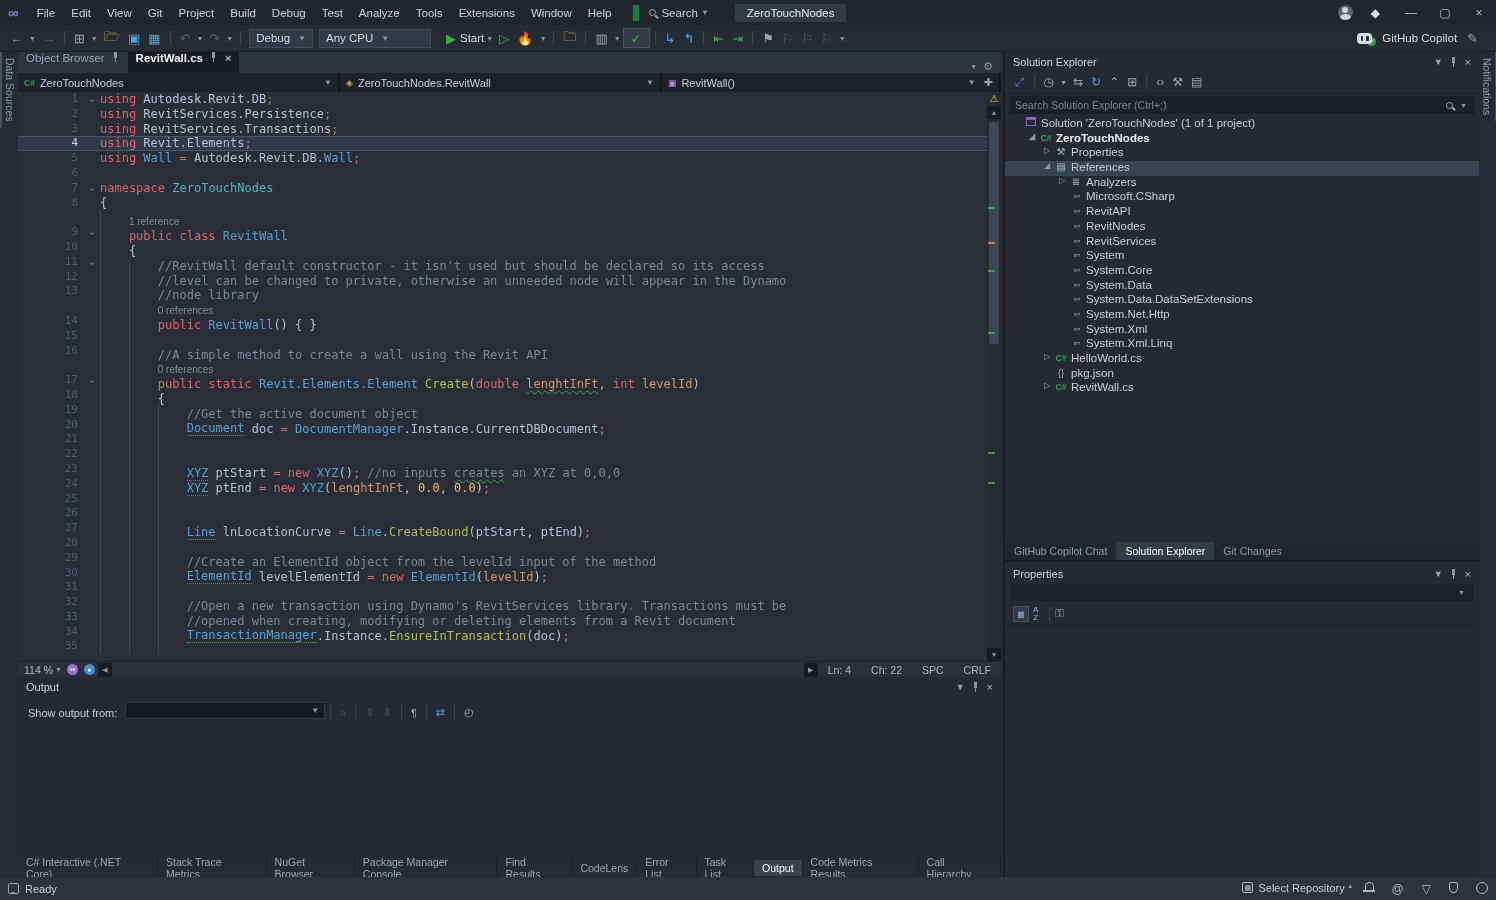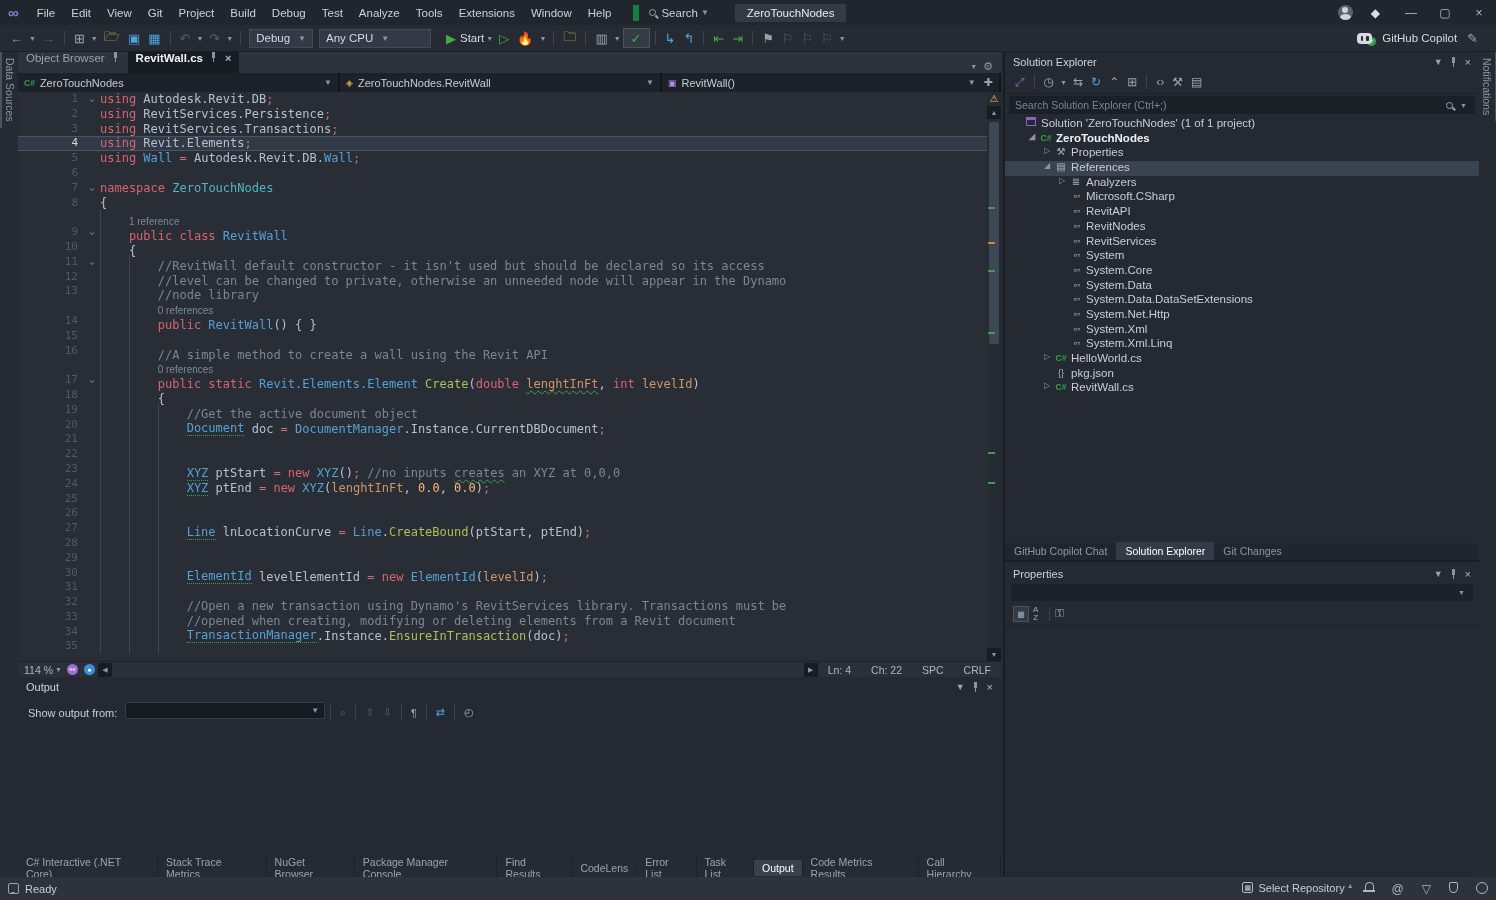--- a/index.html
+++ b/index.html
@@ -292,21 +292,21 @@
         <div class="crow"><span class="gut">19</span><span class="fold"></span><span class="ctext"><span class="ind"></span><span class="ind"></span><span class="ind"></span><span class="s-c">//Get the active document object</span></span></div>
         <div class="crow"><span class="gut">20</span><span class="fold"></span><span class="ctext"><span class="ind"></span><span class="ind"></span><span class="ind"></span><span class="s-td">Document</span><span class="s-i"> doc</span><span class="s-o"> = </span><span class="s-t">DocumentManager</span><span class="s-i">.Instance.CurrentDBDocument</span><span class="s-o">;</span></span></div>
         <div class="crow"><span class="gut">21</span><span class="fold"></span><span class="ctext"><span class="ind"></span><span class="ind"></span><span class="ind"></span></span></div>
         <div class="crow"><span class="gut">22</span><span class="fold"></span><span class="ctext"><span class="ind"></span><span class="ind"></span><span class="ind"></span></span></div>
         <div class="crow"><span class="gut">23</span><span class="fold"></span><span class="ctext"><span class="ind"></span><span class="ind"></span><span class="ind"></span><span class="s-td">XYZ</span><span class="s-i"> ptStart</span><span class="s-o"> = </span><span class="s-k">new</span><span class="s-t"> XYZ</span><span class="s-i">()</span><span class="s-o">;</span><span class="s-c"> //no inputs </span><span class="s-cw">creates</span><span class="s-c"> an XYZ at 0,0,0</span></span></div>
         <div class="crow"><span class="gut">24</span><span class="fold"></span><span class="ctext"><span class="ind"></span><span class="ind"></span><span class="ind"></span><span class="s-td">XYZ</span><span class="s-i"> ptEnd</span><span class="s-o"> = </span><span class="s-k">new</span><span class="s-t"> XYZ</span><span class="s-i">(</span><span class="s-p">lenghtInFt</span><span class="s-i">, </span><span class="s-num">0.0</span><span class="s-i">, </span><span class="s-num">0.0</span><span class="s-i">)</span><span class="s-o">;</span></span></div>
         <div class="crow"><span class="gut">25</span><span class="fold"></span><span class="ctext"><span class="ind"></span><span class="ind"></span><span class="ind"></span></span></div>
         <div class="crow"><span class="gut">26</span><span class="fold"></span><span class="ctext"><span class="ind"></span><span class="ind"></span><span class="ind"></span></span></div>
         <div class="crow"><span class="gut">27</span><span class="fold"></span><span class="ctext"><span class="ind"></span><span class="ind"></span><span class="ind"></span><span class="s-td">Line</span><span class="s-i"> lnLocationCurve</span><span class="s-o"> = </span><span class="s-t">Line</span><span class="s-i">.</span><span class="s-m">CreateBound</span><span class="s-i">(ptStart, ptEnd)</span><span class="s-o">;</span></span></div>
         <div class="crow"><span class="gut">28</span><span class="fold"></span><span class="ctext"><span class="ind"></span><span class="ind"></span><span class="ind"></span></span></div>
-        <div class="crow"><span class="gut">29</span><span class="fold"></span><span class="ctext"><span class="ind"></span><span class="ind"></span><span class="ind"></span></span></div>
+        <div class="crow"><span class="gut">29</span><span class="fold"></span><span class="ctext"><span class="ind"></span><span class="ind"></span><span class="ind"></span><span class="s-c">//Create an ElementId object from the levelId input of the method</span></span></div>
         <div class="crow"><span class="gut">30</span><span class="fold"></span><span class="ctext"><span class="ind"></span><span class="ind"></span><span class="ind"></span><span class="s-td">ElementId</span><span class="s-i"> levelElementId</span><span class="s-o"> = </span><span class="s-k">new</span><span class="s-t"> ElementId</span><span class="s-i">(</span><span class="s-p">levelId</span><span class="s-i">)</span><span class="s-o">;</span></span></div>
         <div class="crow"><span class="gut">31</span><span class="fold"></span><span class="ctext"><span class="ind"></span><span class="ind"></span><span class="ind"></span></span></div>
         <div class="crow"><span class="gut">32</span><span class="fold"></span><span class="ctext"><span class="ind"></span><span class="ind"></span><span class="ind"></span><span class="s-c">//Open a new transaction using Dynamo's RevitServices library. Transactions must be</span></span></div>
         <div class="crow"><span class="gut">33</span><span class="fold"></span><span class="ctext"><span class="ind"></span><span class="ind"></span><span class="ind"></span><span class="s-c">//opened when creating, modifying or deleting elements from a Revit document</span></span></div>
         <div class="crow"><span class="gut">34</span><span class="fold"></span><span class="ctext"><span class="ind"></span><span class="ind"></span><span class="ind"></span><span class="s-td">TransactionManager</span><span class="s-i">.Instance.</span><span class="s-m">EnsureInTransaction</span><span class="s-i">(doc)</span><span class="s-o">;</span></span></div>
         <div class="crow"><span class="gut">35</span><span class="fold"></span><span class="ctext"><span class="ind"></span><span class="ind"></span><span class="ind"></span></span></div>
       </div>
 
     <div id="vscroll">
       <div class="warn">⚠</div>

